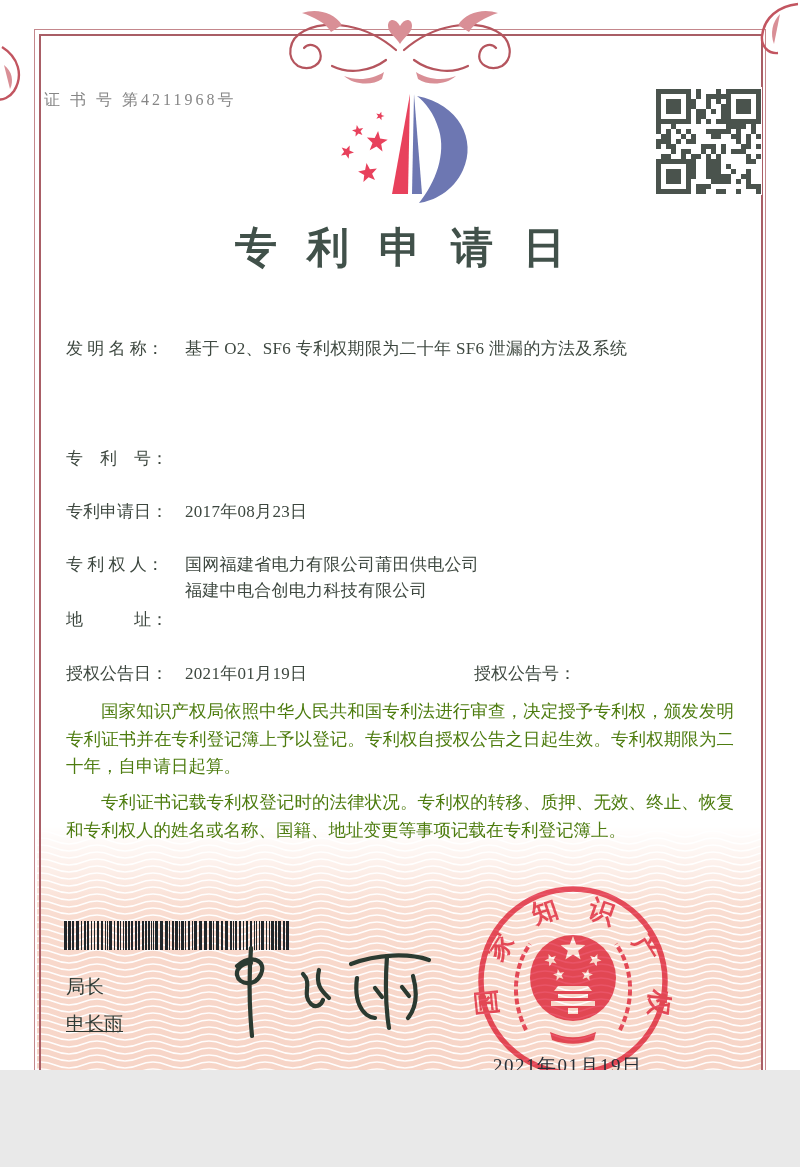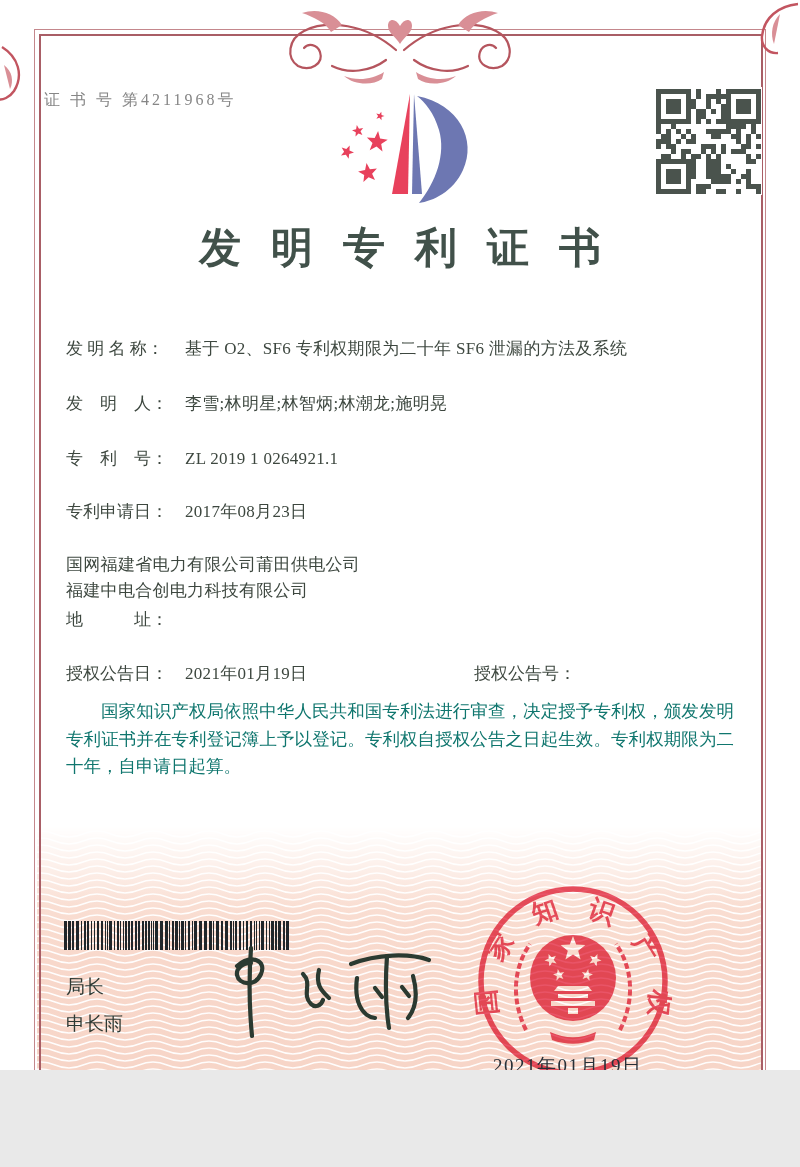--- a/index.html
+++ b/index.html
@@ -39,30 +39,30 @@
   .row{position:absolute;left:66px;display:flex;font-size:17px;z-index:5;
     line-height:26px;color:#3d473f;}
   .row .lbl{width:119px;flex:none;}
   .row .val{letter-spacing:.3px;}
   .r1{top:336px}.r2{top:391px}.r3{top:446px}.r4{top:499px}
   .r5{top:552px}.r6{top:607px}.r7{top:661px}
   .r6 .val{width:552px;}
   .pair2{position:absolute;left:408px;top:0;display:flex;}
   
   .body-text{position:absolute;left:66px;top:698px;width:668px;z-index:5;
-    font-size:17.5px;line-height:1.58;text-align:justify;color:#0f766e;}
+    font-size:17.5px;line-height:1.58;text-align:justify;color:#4d7c0f;}
   .body-text p{margin:0 0 8px 0;text-indent:2em;}
   
   .barcode{position:absolute;left:64px;top:921px;width:232px;height:29px;z-index:5;
     display:flex;align-items:stretch;}
   .barcode i{display:block;height:100%;background:#20262a;margin-right:0;}
   .sig-title{position:absolute;left:66px;top:974px;font-size:19px;z-index:6;
     font-family:"Liberation Sans","DejaVu Sans",sans-serif;color:#2e3933;}
   .sig-name{position:absolute;left:66px;top:1011px;font-size:19px;z-index:6;
-    font-family:"Liberation Sans","DejaVu Sans",sans-serif;color:#2e3933;}
+    font-family:"Liberation Sans","DejaVu Sans",sans-serif;color:#2e3933;text-decoration:underline;}
   .sig-hand{position:absolute;left:205px;top:930px;z-index:6;}
   .seal{position:absolute;left:474px;top:882px;z-index:5;mix-blend-mode:multiply;opacity:.94;}
   .seal-date{position:absolute;left:493px;top:1053px;font-size:19px;letter-spacing:1.5px;
     color:#273038;z-index:7;}
   .footer{position:absolute;left:0;top:1091px;width:100%;text-align:center;
     font-size:15.5px;color:#4f4f4f;z-index:6;letter-spacing:1px;}
 </style>
 </head>
 <body>
 
@@ -419,57 +419,54 @@
       <rect x="27" y="102" width="5" height="5" fill="#4a534d"></rect>
       <rect x="32" y="102" width="5" height="5" fill="#4a534d"></rect>
       <rect x="42" y="102" width="5" height="5" fill="#4a534d"></rect>
       <rect x="47" y="102" width="5" height="5" fill="#4a534d"></rect>
       <rect x="62" y="102" width="5" height="5" fill="#4a534d"></rect>
       <rect x="67" y="102" width="5" height="5" fill="#4a534d"></rect>
       <rect x="82" y="102" width="5" height="5" fill="#4a534d"></rect>
       <rect x="102" y="102" width="5" height="5" fill="#4a534d"></rect>
     </svg>
 
-  <div class="title">发明专利证书</div>
+  <div class="title">专利申请日</div>
 
   <div class="row r1">
     <span class="lbl">发 明 名 称：</span>
     <span class="val">基于 O2、SF6 专利权期限为二十年 SF6 泄漏的方法及系统</span>
   </div>
-  <div class="row r2">
-    <span class="lbl">发　明　人：</span>
-    <span class="val">李雪;林明星;林智炳;林潮龙;施明晃</span>
-  </div>
   <div class="row r3">
     <span class="lbl">专　利　号：</span>
-    <span class="val">ZL 2019 1 0264921.1</span>
   </div>
   <div class="row r4">
     <span class="lbl">专利申请日：</span>
     <span class="val">2017年08月23日</span>
   </div>
   <div class="row r5">
+    <span class="lbl">专 利 权 人：</span>
     <span class="val">
       <span style="display:block">国网福建省电力有限公司莆田供电公司</span>
       <span style="display:block">福建中电合创电力科技有限公司</span>
     </span>
   </div>
   <div class="row r6">
     <span class="lbl">地　　　址：</span>
   </div>
   <div class="row r7">
     <span class="lbl">授权公告日：</span>
     <span class="val">2021年01月19日</span>
     <span class="pair2">
       <span class="lbl" style="width:auto">授权公告号：</span>
     </span>
   </div>
 
   <div class="body-text">
     <p>国家知识产权局依照中华人民共和国专利法进行审查，决定授予专利权，颁发发明专利证书并在专利登记簿上予以登记。专利权自授权公告之日起生效。专利权期限为二十年，自申请日起算。</p>
+    <p>专利证书记载专利权登记时的法律状况。专利权的转移、质押、无效、终止、恢复和专利权人的姓名或名称、国籍、地址变更等事项记载在专利登记簿上。</p>
   </div>
 
   <div class="barcode" id="barcode">
       <i style="width: 3px; margin-right: 1px;"></i>
       <i style="width: 3px; margin-right: 1px;"></i>
       <i style="width: 2px; margin-right: 2px;"></i>
       <i style="width: 3px; margin-right: 2px;"></i>
       <i style="width: 1px; margin-right: 2px;"></i>
       <i style="width: 2px; margin-right: 1px;"></i>
       <i style="width: 2px; margin-right: 2px;"></i>

